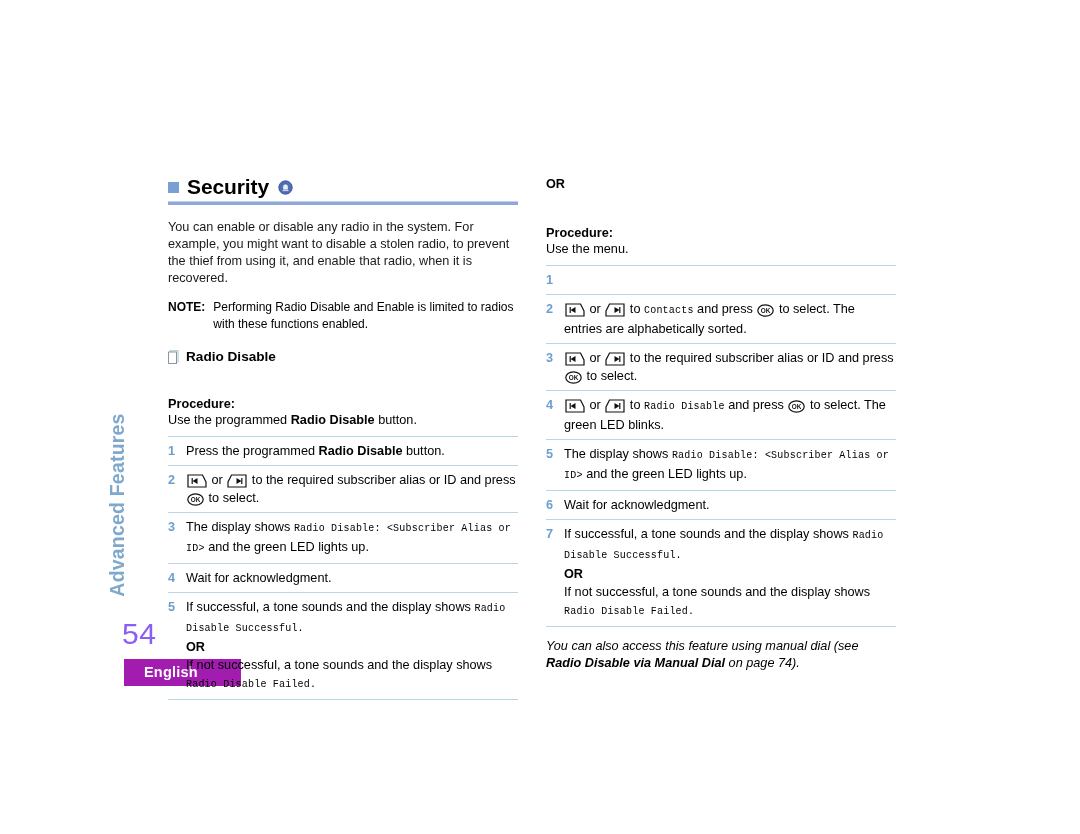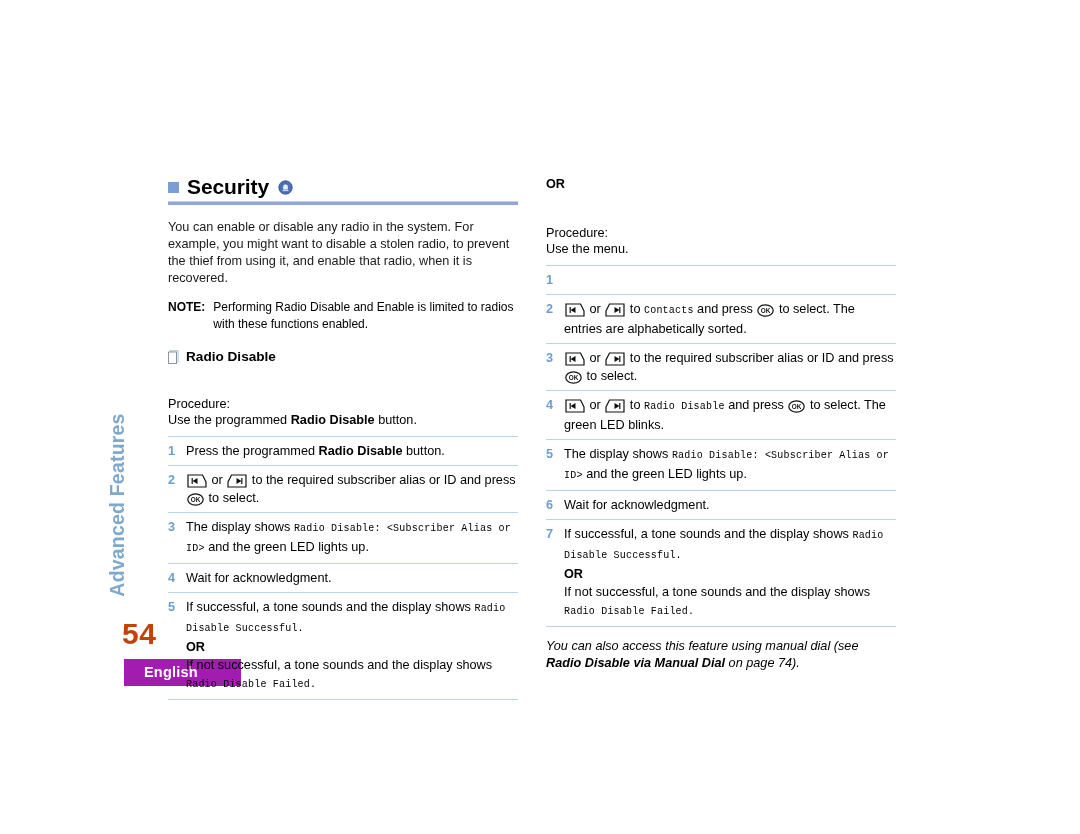--- a/index.html
+++ b/index.html
@@ -36,22 +36,22 @@
     color: #7fa9cc;
     letter-spacing: 0.2px;
     white-space: nowrap;
     text-align: center;
   }
   .page-number {
     position: absolute;
     left: 122px;
     top: 617px;
     font-size: 30px;
-    font-weight: bold;
-    color: #c2410c;
+    font-weight: normal;
+    color: #8b5cf6;
     letter-spacing: 0.5px;
   }
   .lang-tab {
     position: absolute;
     left: 124px;
     top: 659px;
     width: 117px;
     height: 27px;
     background: #a21caf;
   }
@@ -147,21 +147,21 @@
     margin-right: 7px;
   }
   .sub-title {
     font-size: 13.6px;
     font-weight: bold;
     color: #000;
   }
 
   .proc-label {
     font-size: 12.7px;
-    font-weight: normal;
+    font-weight: bold;
     line-height: 16px;
     margin-top: 32px;
   }
   .proc-lead {
     font-size: 12.7px;
     line-height: 17px;
     margin-bottom: 7px;
   }
   .or-word {
     font-size: 12.7px;

